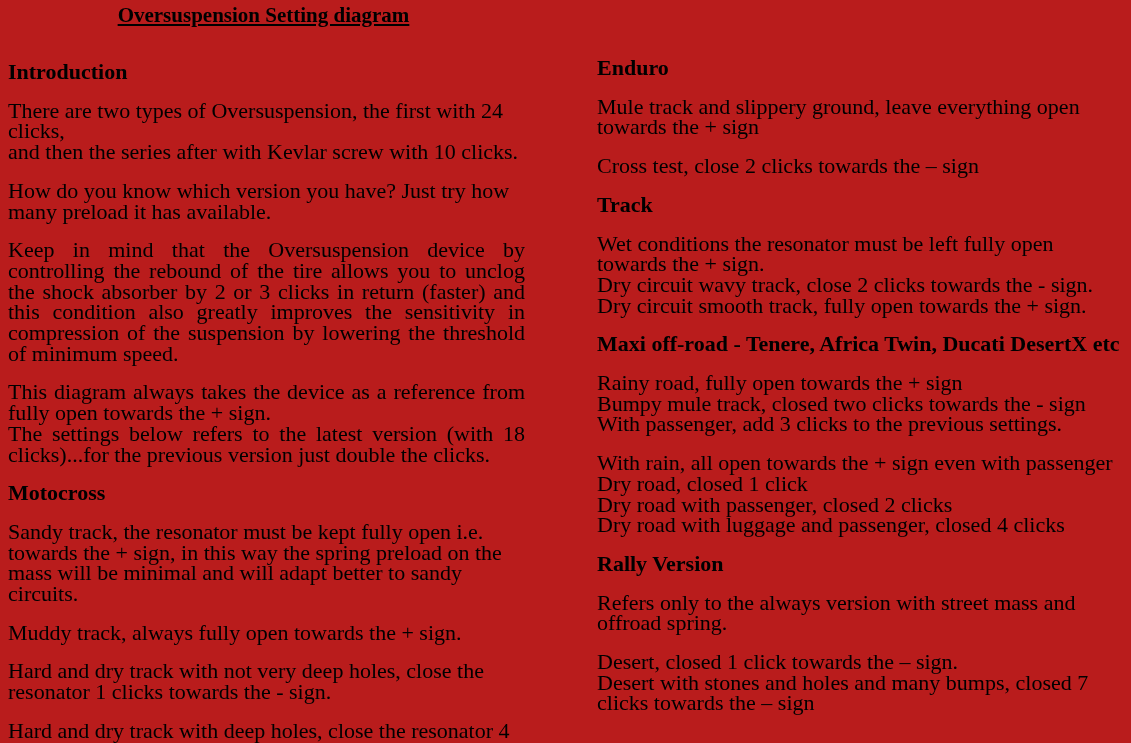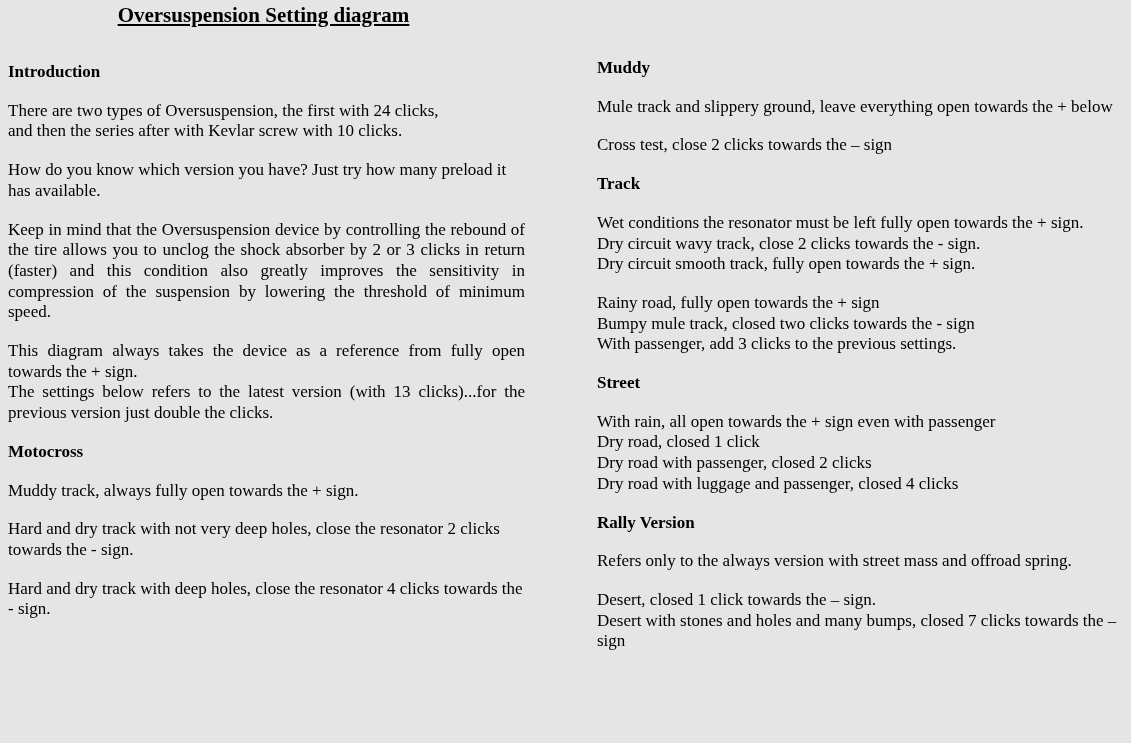--- a/index.html
+++ b/index.html
@@ -4,21 +4,21 @@
 <style>
   html, body {
     margin: 0;
     padding: 0;
     background: #ffffff;
   }
   .page {
     position: relative;
     width: 1131px;
     height: 743px;
-    background: #e5e5e5;
+    background: #b91c1c;
     overflow: hidden;
     font-family: "Liberation Serif", "DejaVu Serif", serif;
     color: #000000;
   }
   .doc-title {
     position: absolute;
     top: 2px;
     left: 0;
     width: 527px;
     text-align: center;
@@ -40,21 +40,21 @@
   }
   .col-right {
     left: 597px;
     top: 58px;
     width: 530px;
   }
   .column p,
   .column h2 {
     margin: 0 0 18px 0;
     padding: 0;
-    font-size: 17px;
+    font-size: 22px;
     line-height: 20.7px;
     white-space: pre-line;
     text-align: left;
   }
   .column h2 {
     font-weight: 700;
   }
   .column p.justify {
     text-align: justify;
   }
@@ -65,39 +65,40 @@
 <div class="page">
   <div class="doc-title">Oversuspension Setting diagram</div>
 
   <div class="column col-left">
       <h2>Introduction</h2>
       <p>There are two types of Oversuspension, the first with 24 clicks,
 and then the series after with Kevlar screw with 10 clicks.</p>
       <p>How do you know which version you have? Just try how many preload it has available.</p>
       <p class="justify">Keep in mind that the Oversuspension device by controlling the rebound of the tire allows you to unclog the shock absorber by 2 or 3 clicks in return (faster) and this condition also greatly improves the sensitivity in compression of the suspension by lowering the threshold of minimum speed.</p>
       <p class="justify">This diagram always takes the device as a reference from fully open towards the + sign.
-The settings below refers to the latest version (with 13 clicks)...for the previous version just double the clicks.</p>
+The settings below refers to the latest version (with 18 clicks)...for the previous version just double the clicks.</p>
       <h2>Motocross</h2>
+      <p>Sandy track, the resonator must be kept fully open i.e. towards the + sign, in this way the spring preload on the mass will be minimal and will adapt better to sandy circuits.</p>
       <p>Muddy track, always fully open towards the + sign.</p>
-      <p>Hard and dry track with not very deep holes, close the resonator 2 clicks towards the - sign.</p>
+      <p>Hard and dry track with not very deep holes, close the resonator 1 clicks towards the - sign.</p>
       <p>Hard and dry track with deep holes, close the resonator 4 clicks towards the - sign.</p>
     </div>
 
   <div class="column col-right">
-      <h2>Muddy</h2>
-      <p>Mule track and slippery ground, leave everything open towards the + below</p>
+      <h2>Enduro</h2>
+      <p>Mule track and slippery ground, leave everything open towards the + sign</p>
       <p>Cross test, close 2 clicks towards the – sign</p>
       <h2>Track</h2>
       <p>Wet conditions the resonator must be left fully open towards the + sign.
 Dry circuit wavy track, close 2 clicks towards the - sign.
 Dry circuit smooth track, fully open towards the + sign.</p>
+      <h2>Maxi off-road - Tenere, Africa Twin, Ducati DesertX etc</h2>
       <p>Rainy road, fully open towards the + sign
 Bumpy mule track, closed two clicks towards the - sign
 With passenger, add 3 clicks to the previous settings.</p>
-      <h2>Street</h2>
       <p>With rain, all open towards the + sign even with passenger
 Dry road, closed 1 click
 Dry road with passenger, closed 2 clicks
 Dry road with luggage and passenger, closed 4 clicks</p>
       <h2>Rally Version</h2>
       <p>Refers only to the always version with street mass and offroad spring.</p>
       <p>Desert, closed 1 click towards the – sign.
 Desert with stones and holes and many bumps, closed 7 clicks towards the – sign</p>
     </div>
 </div>

